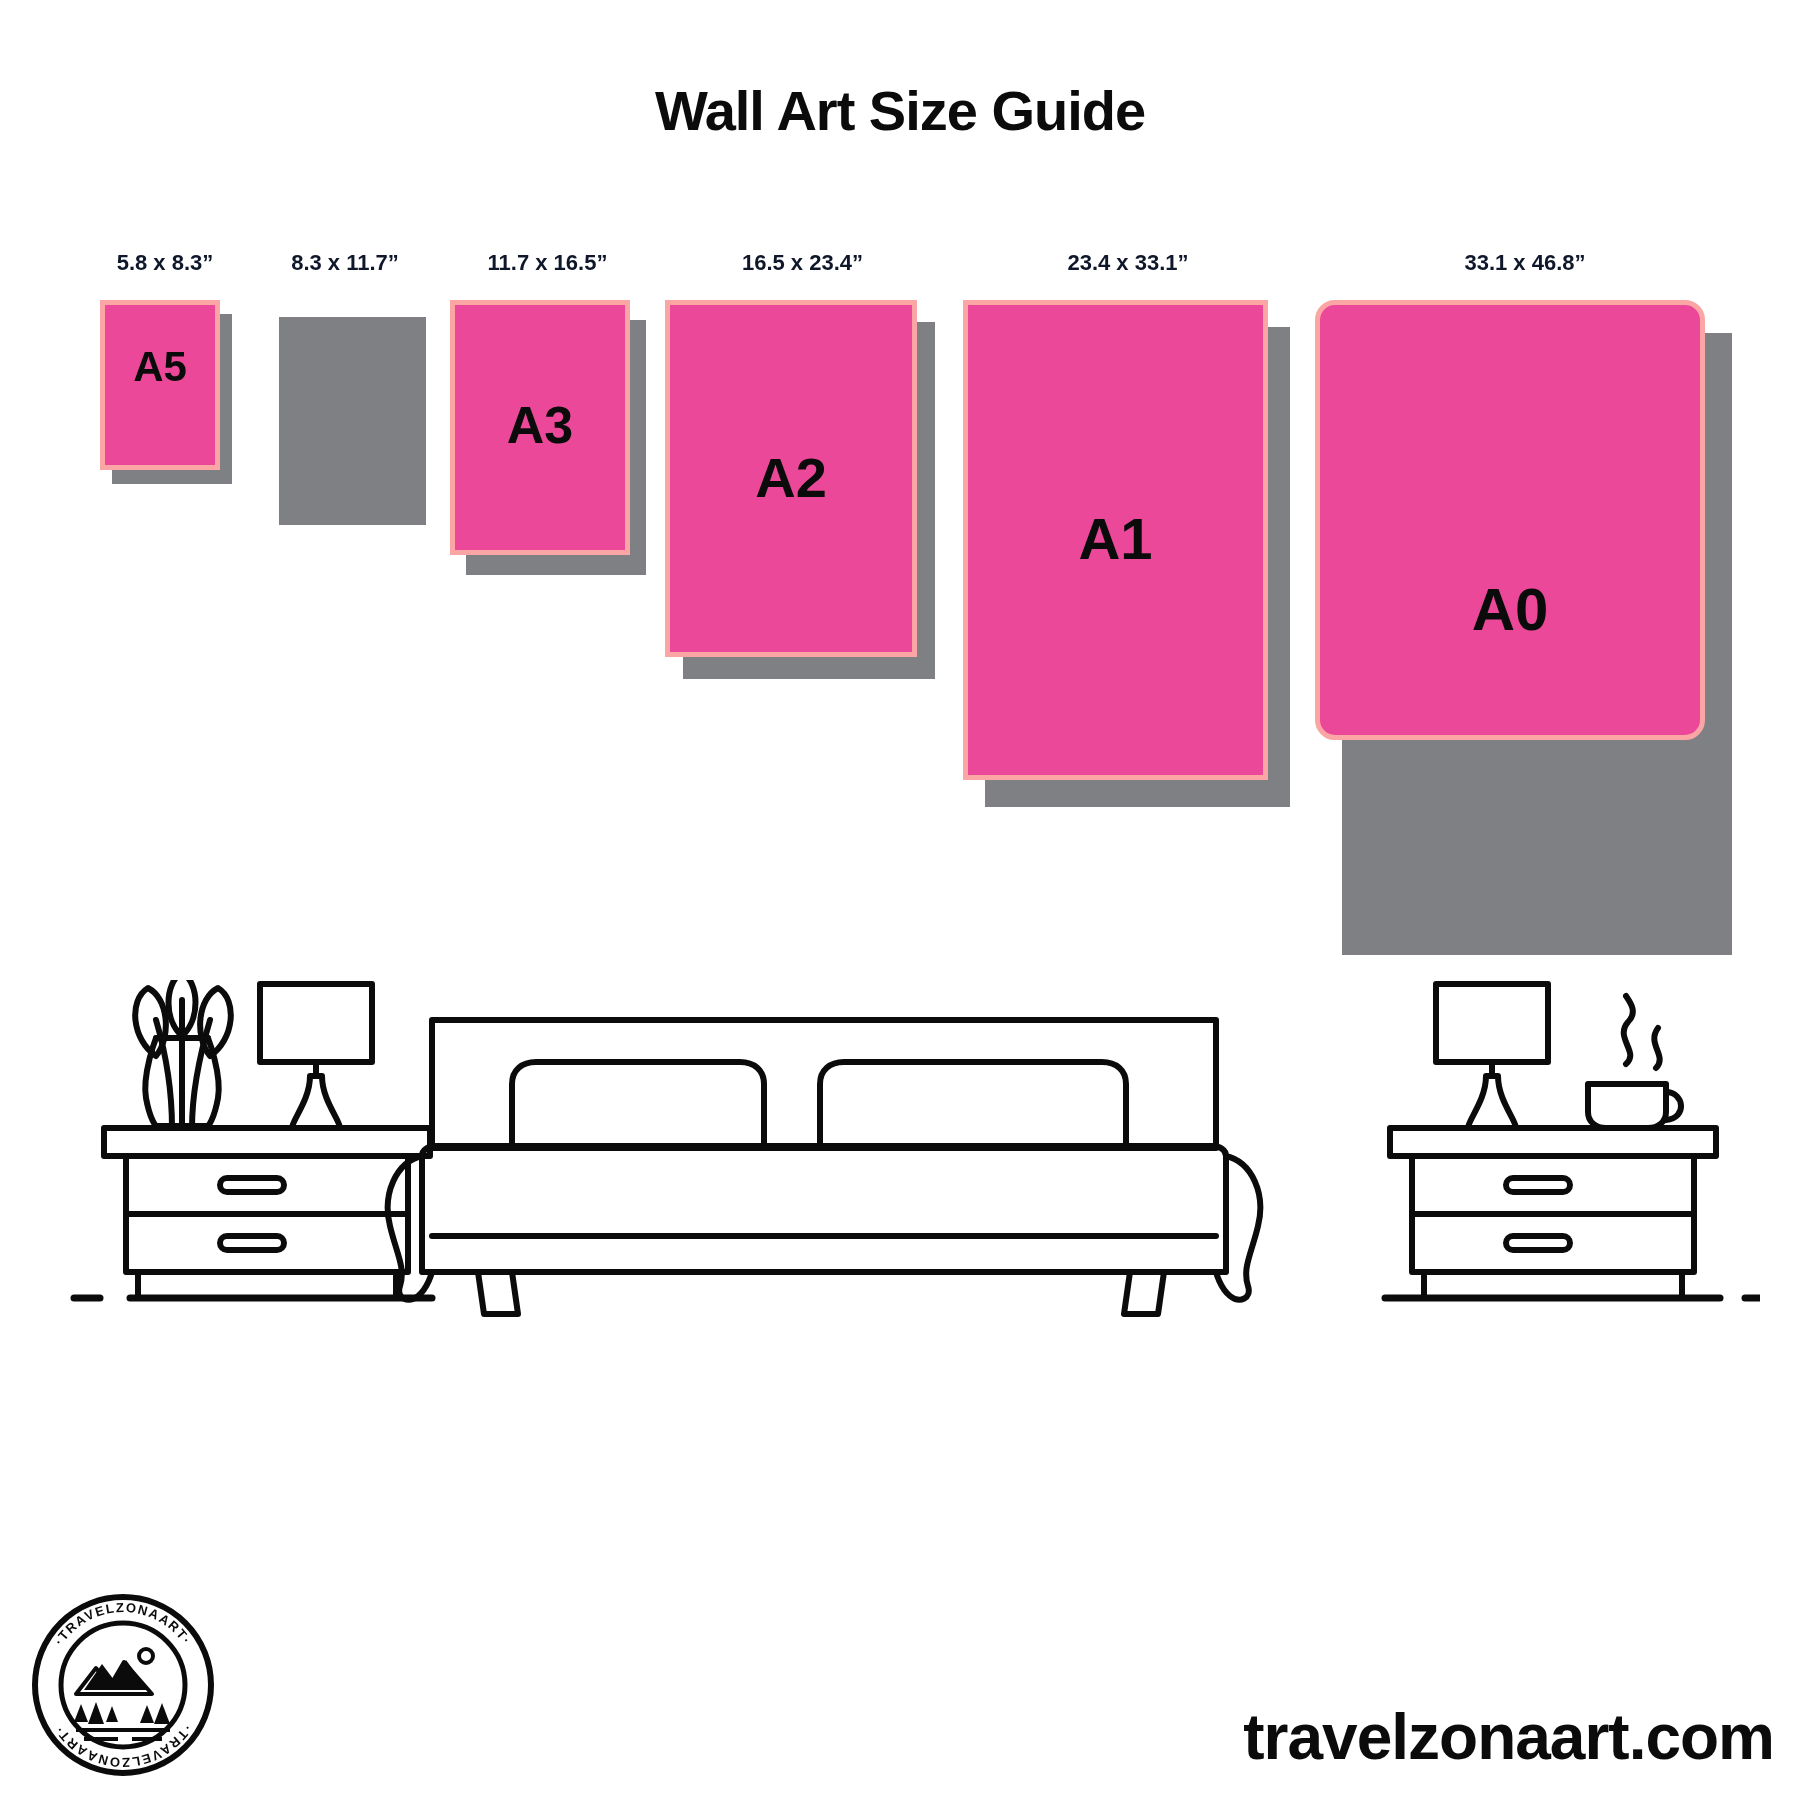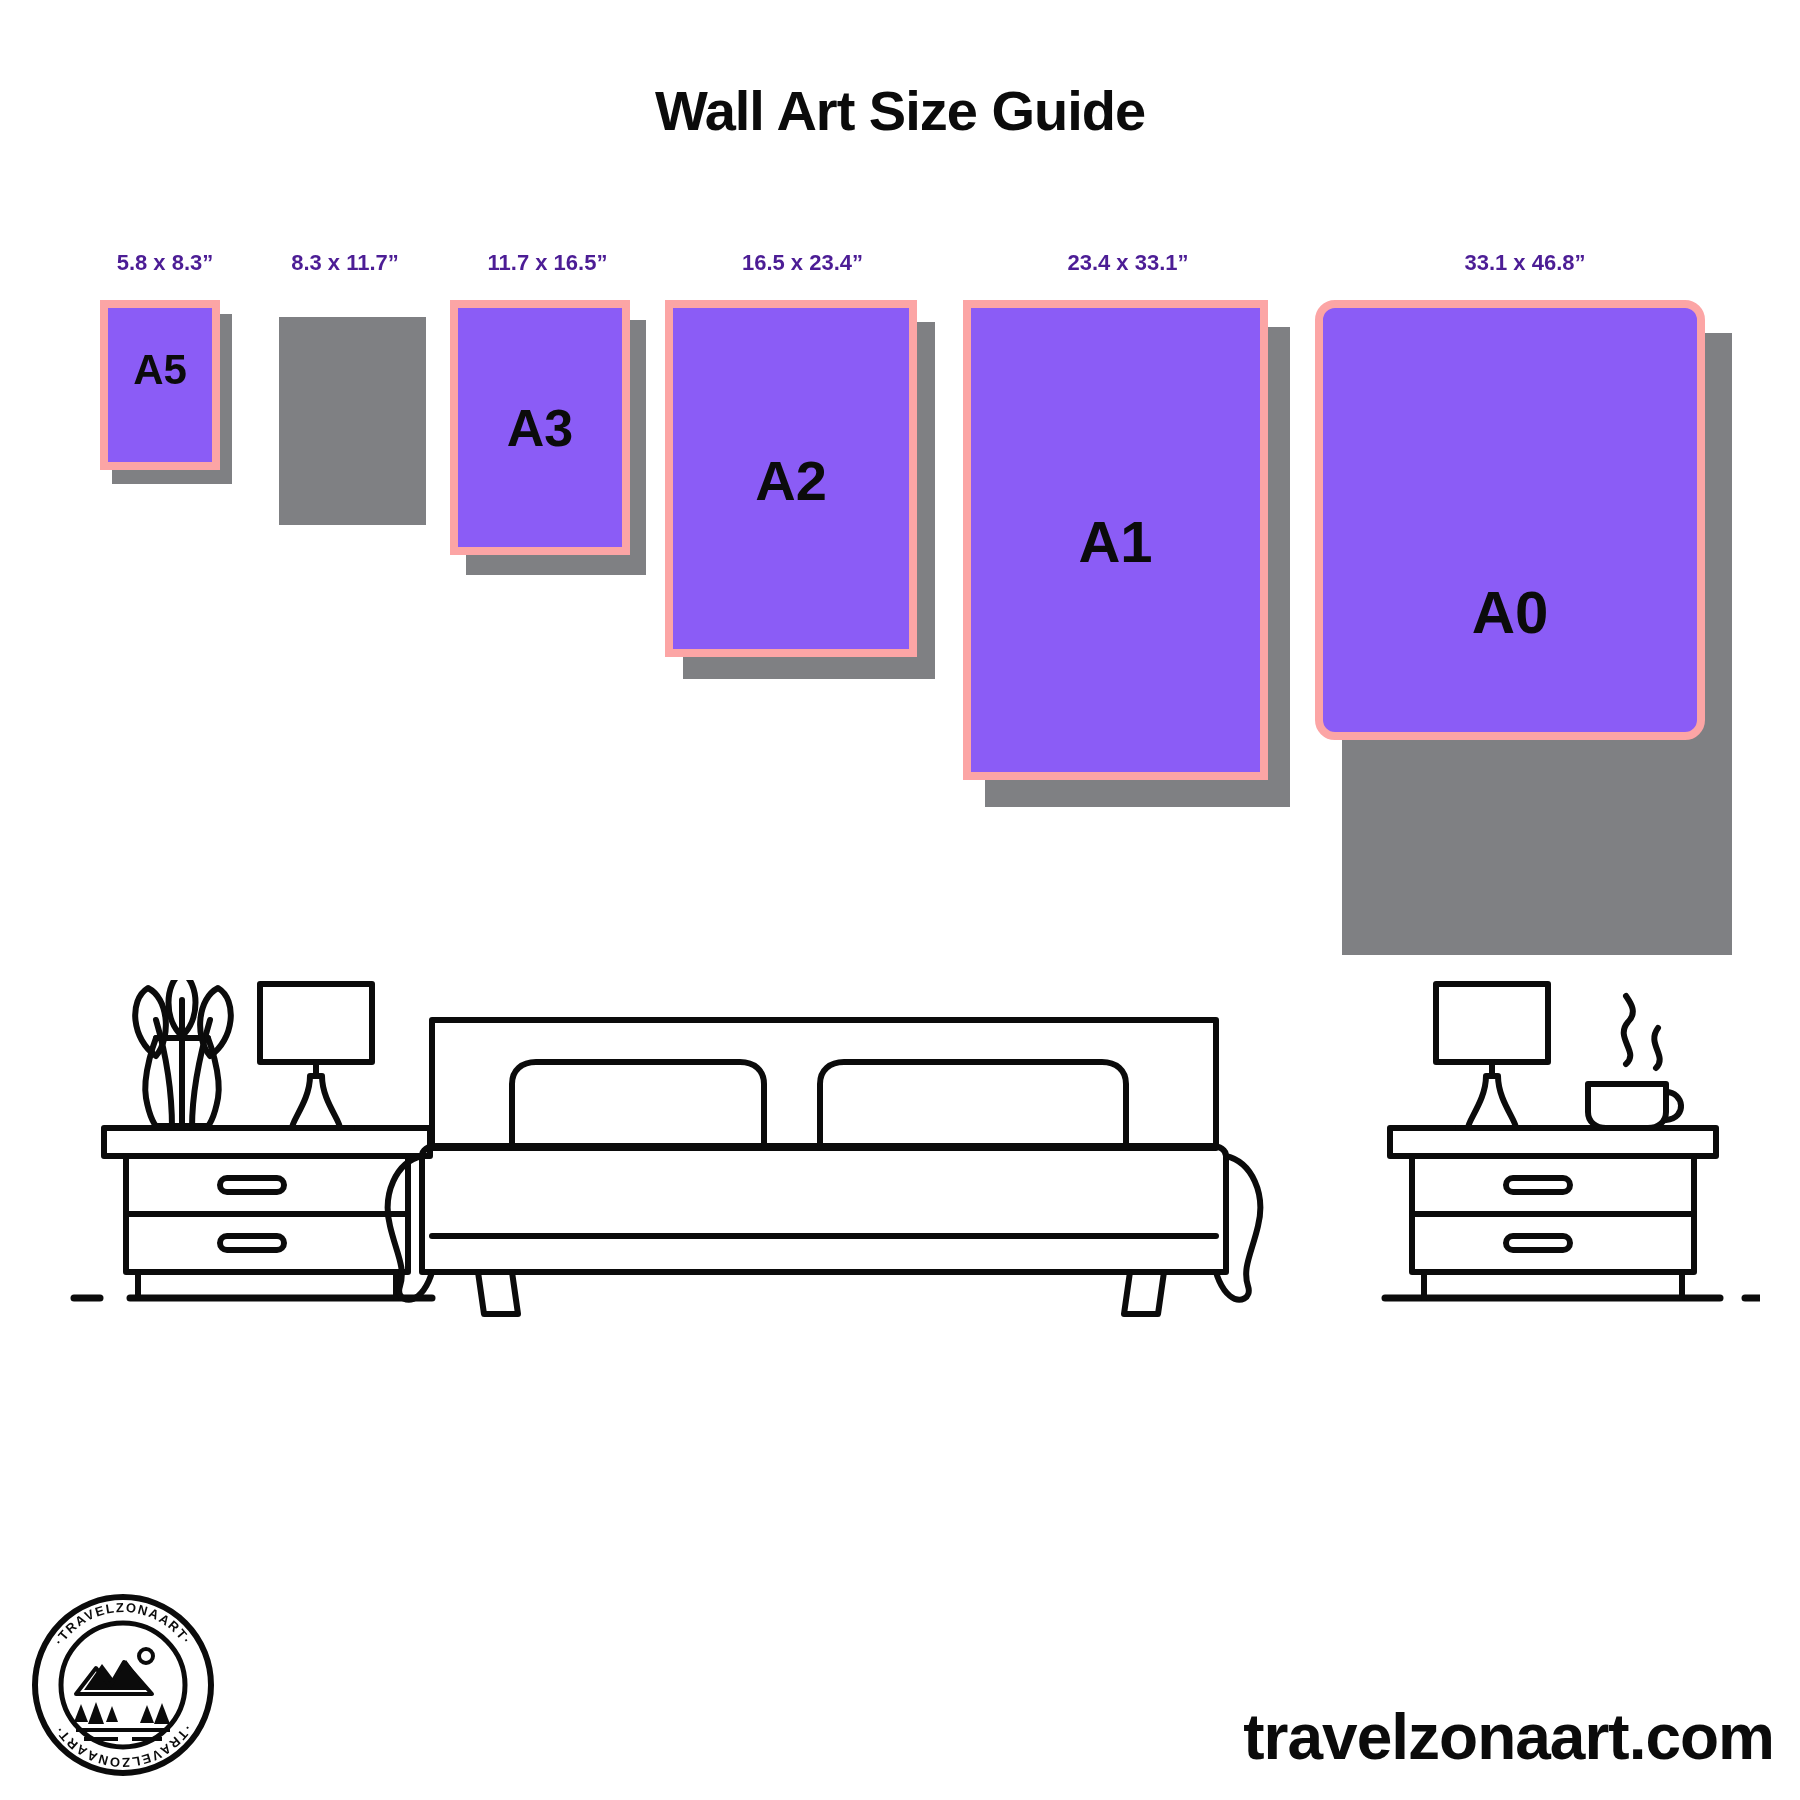--- a/index.html
+++ b/index.html
@@ -35,39 +35,39 @@
   }
   .frame-group {
     position: absolute;
   }
   .frame-shadow {
     position: absolute;
     background: #7f8083;
   }
   .frame-box {
     position: absolute;
-    background: #8b5cf6;
-    border: 8px solid #fca5a5;
+    background: #ec4899;
+    border: 5px solid #fca5a5;
   }
   .frame-label {
     position: absolute;
     left: 0;
     width: 100%;
     text-align: center;
     font-weight: bold;
     color: #0b0b0b;
     font-size: 40px;
   }
   .dim-label {
     position: absolute;
     width: 100%;
     text-align: center;
     font-size: 22px;
     font-weight: bold;
-    color: #4c1d95;
+    color: #0f172a;
     white-space: nowrap;
   }
   
   #furniture {
     position: absolute;
     left: 60px;
     top: 980px;
     width: 1700px;
     height: 560px;
   }

